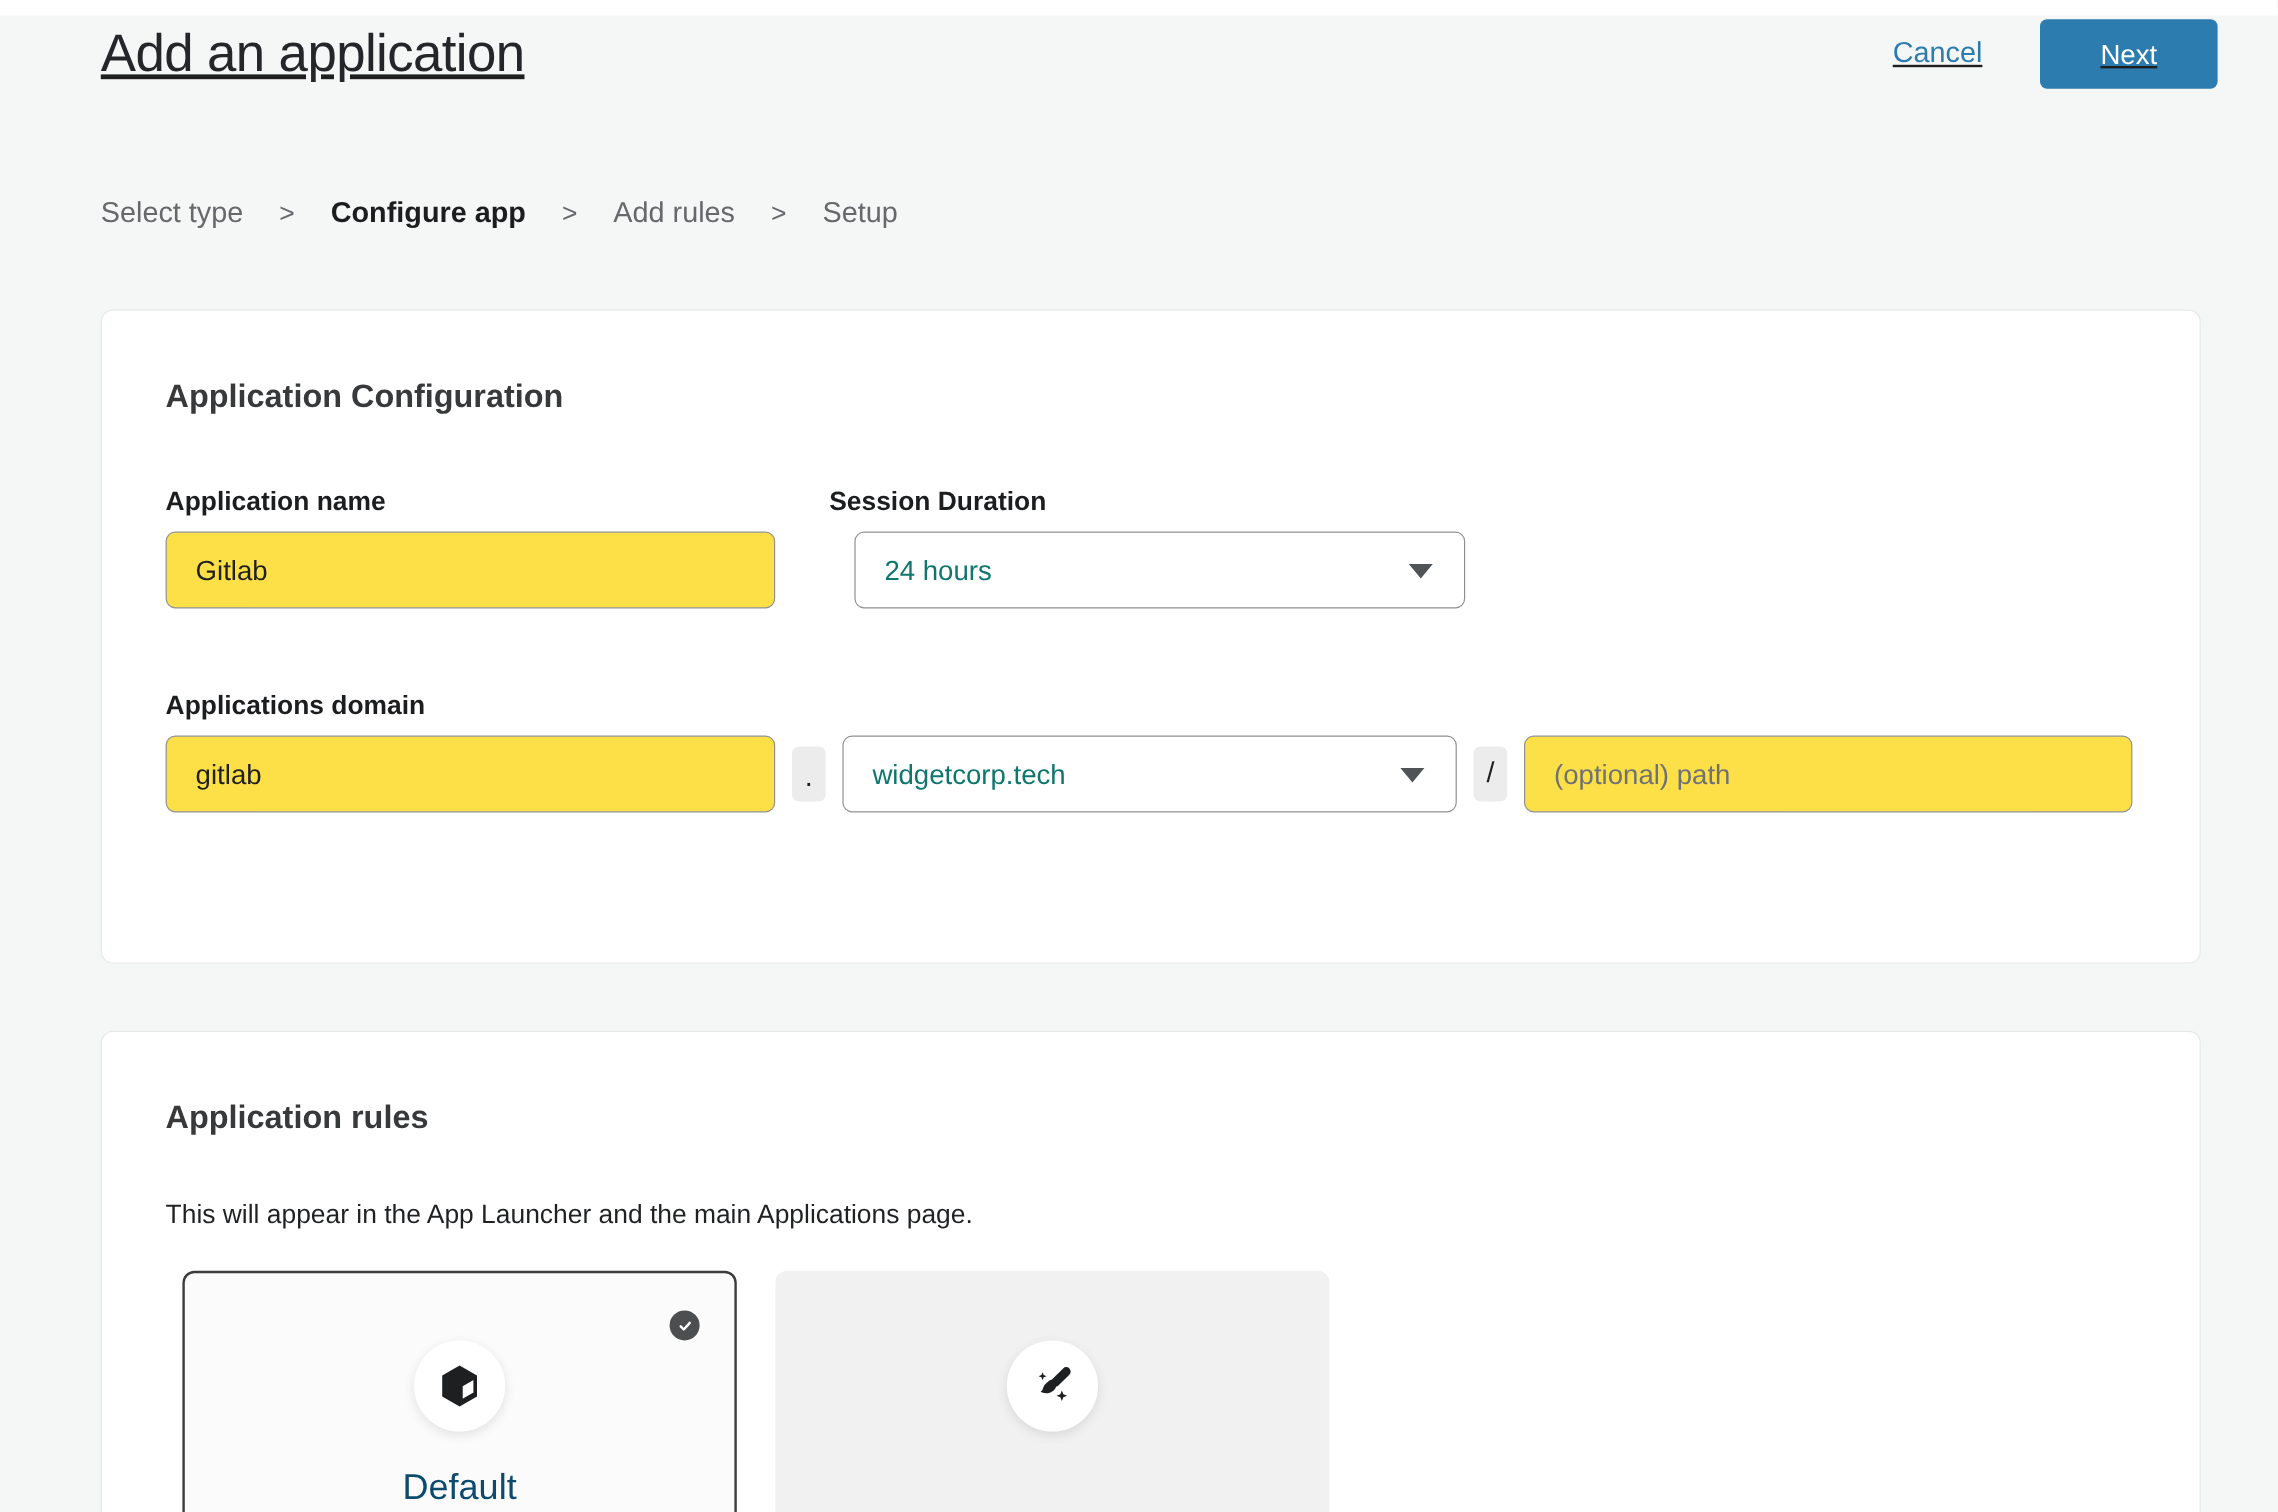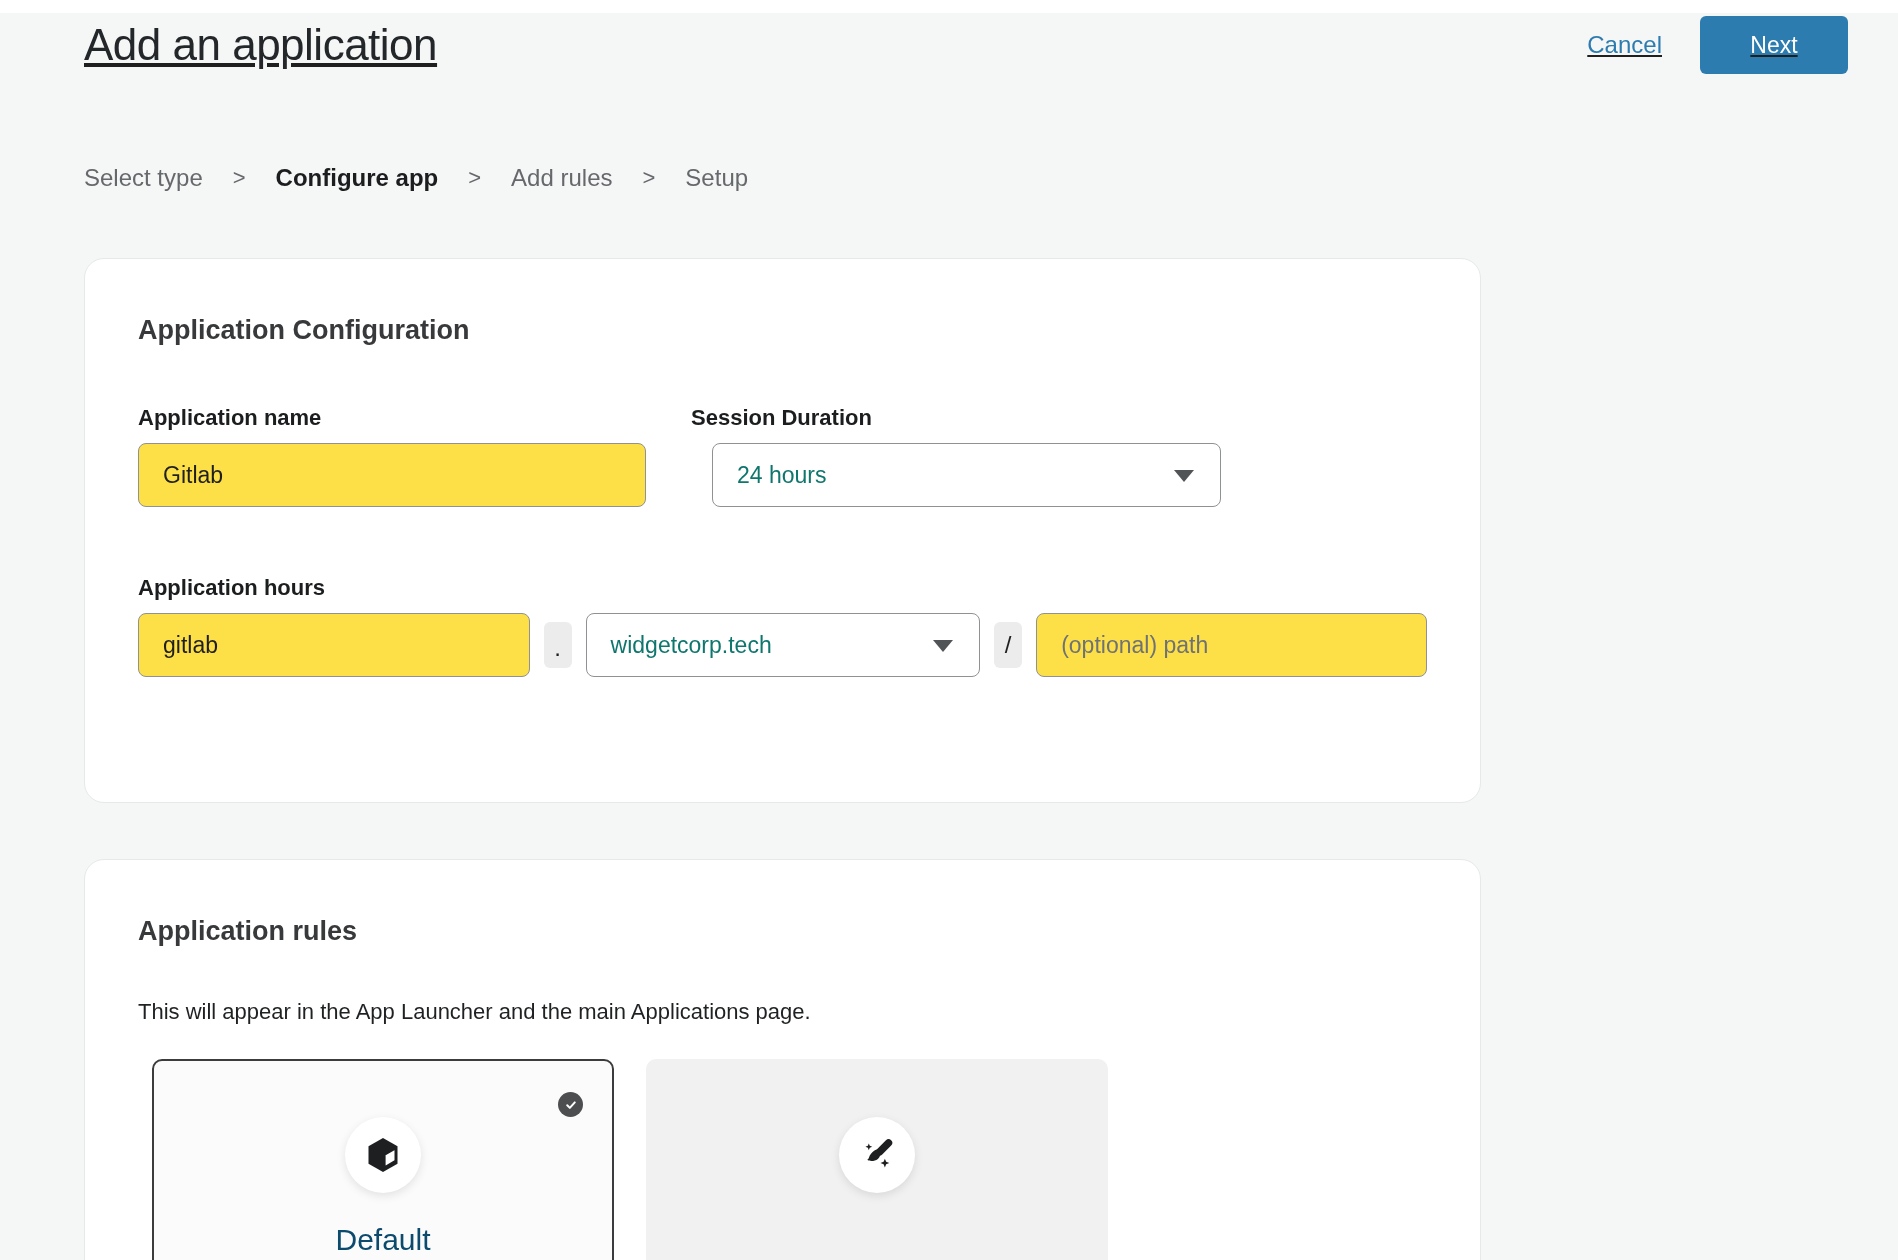--- a/index.html
+++ b/index.html
@@ -15,21 +15,21 @@
   
   .header {
     height:64px;
     display:flex; align-items:center; justify-content:space-between;
     padding:0 50px 0 84px;
     text-decoration:underline;
   }
   .page-title {
     font-size:44px; font-weight:400; color:#24272a; letter-spacing:-0.5px;
   }
-  .header-actions { display:flex; align-items:center; gap:38px; }
+  .header-actions { display:flex; align-items:center; gap:48px; }
   .cancel-link {
     font-size:24px; color:#2c7cb0; cursor:pointer; background:none; border:none;
     font-family:inherit;
   }
   .next-button {
     width:148px; height:58px; background:#2c7cb0; color:#ffffff;
     border:none; border-radius:6px; font-size:23px; cursor:pointer;
     font-family:inherit;
   }
 
@@ -40,22 +40,22 @@
     font-size:24px; line-height:26px; color:#66696c;
   }
   .crumb { cursor:pointer; }
   .crumb.active { color:#1b1d1f; font-weight:bold; }
   .crumb-sep { color:#66696c; font-size:22px; }
 
   
   .card {
     background:#ffffff;
     border:1px solid #e7e8e8;
-    border-radius:20px;
-    width:1397px;
+    border-radius:10px;
+    width:1750px;
     margin-left:84px;
   }
   .card-1 { margin-top:67px; height:545px; padding:56px 53px 0 53px; }
   .card-2 { margin-top:56px; height:480px; padding:56px 53px 0 53px; }
   .card-title { font-size:27px; line-height:30px; font-weight:bold; color:#37393b; }
 
   .field-label { font-size:22px; line-height:26px; font-weight:bold; color:#1b1d1f; }
 
   .row-1 { display:flex; gap:24px; margin-top:60px; }
   .row-domain-label { margin-top:68px; }
@@ -152,21 +152,21 @@
     </div>
     <div class="field w-duration">
       <span class="field-label">Session Duration</span>
       <div class="select-box w-duration">
         <span>24 hours</span>
         <span class="caret"></span>
       </div>
     </div>
   </div>
 
-  <div class="field-label row-domain-label">Application hours</div>
+  <div class="field-label row-domain-label">Applications domain</div>
   <div class="row-2">
     <input class="text-input w-sub" type="text" value="gitlab" style="">
     <span class="sep-chip">.</span>
     <div class="select-box w-domain">
       <span>widgetcorp.tech</span>
       <span class="caret"></span>
     </div>
     <span class="sep-chip slash">/</span>
     <input class="text-input w-path" type="text" placeholder="(optional) path" style="">
   </div>

